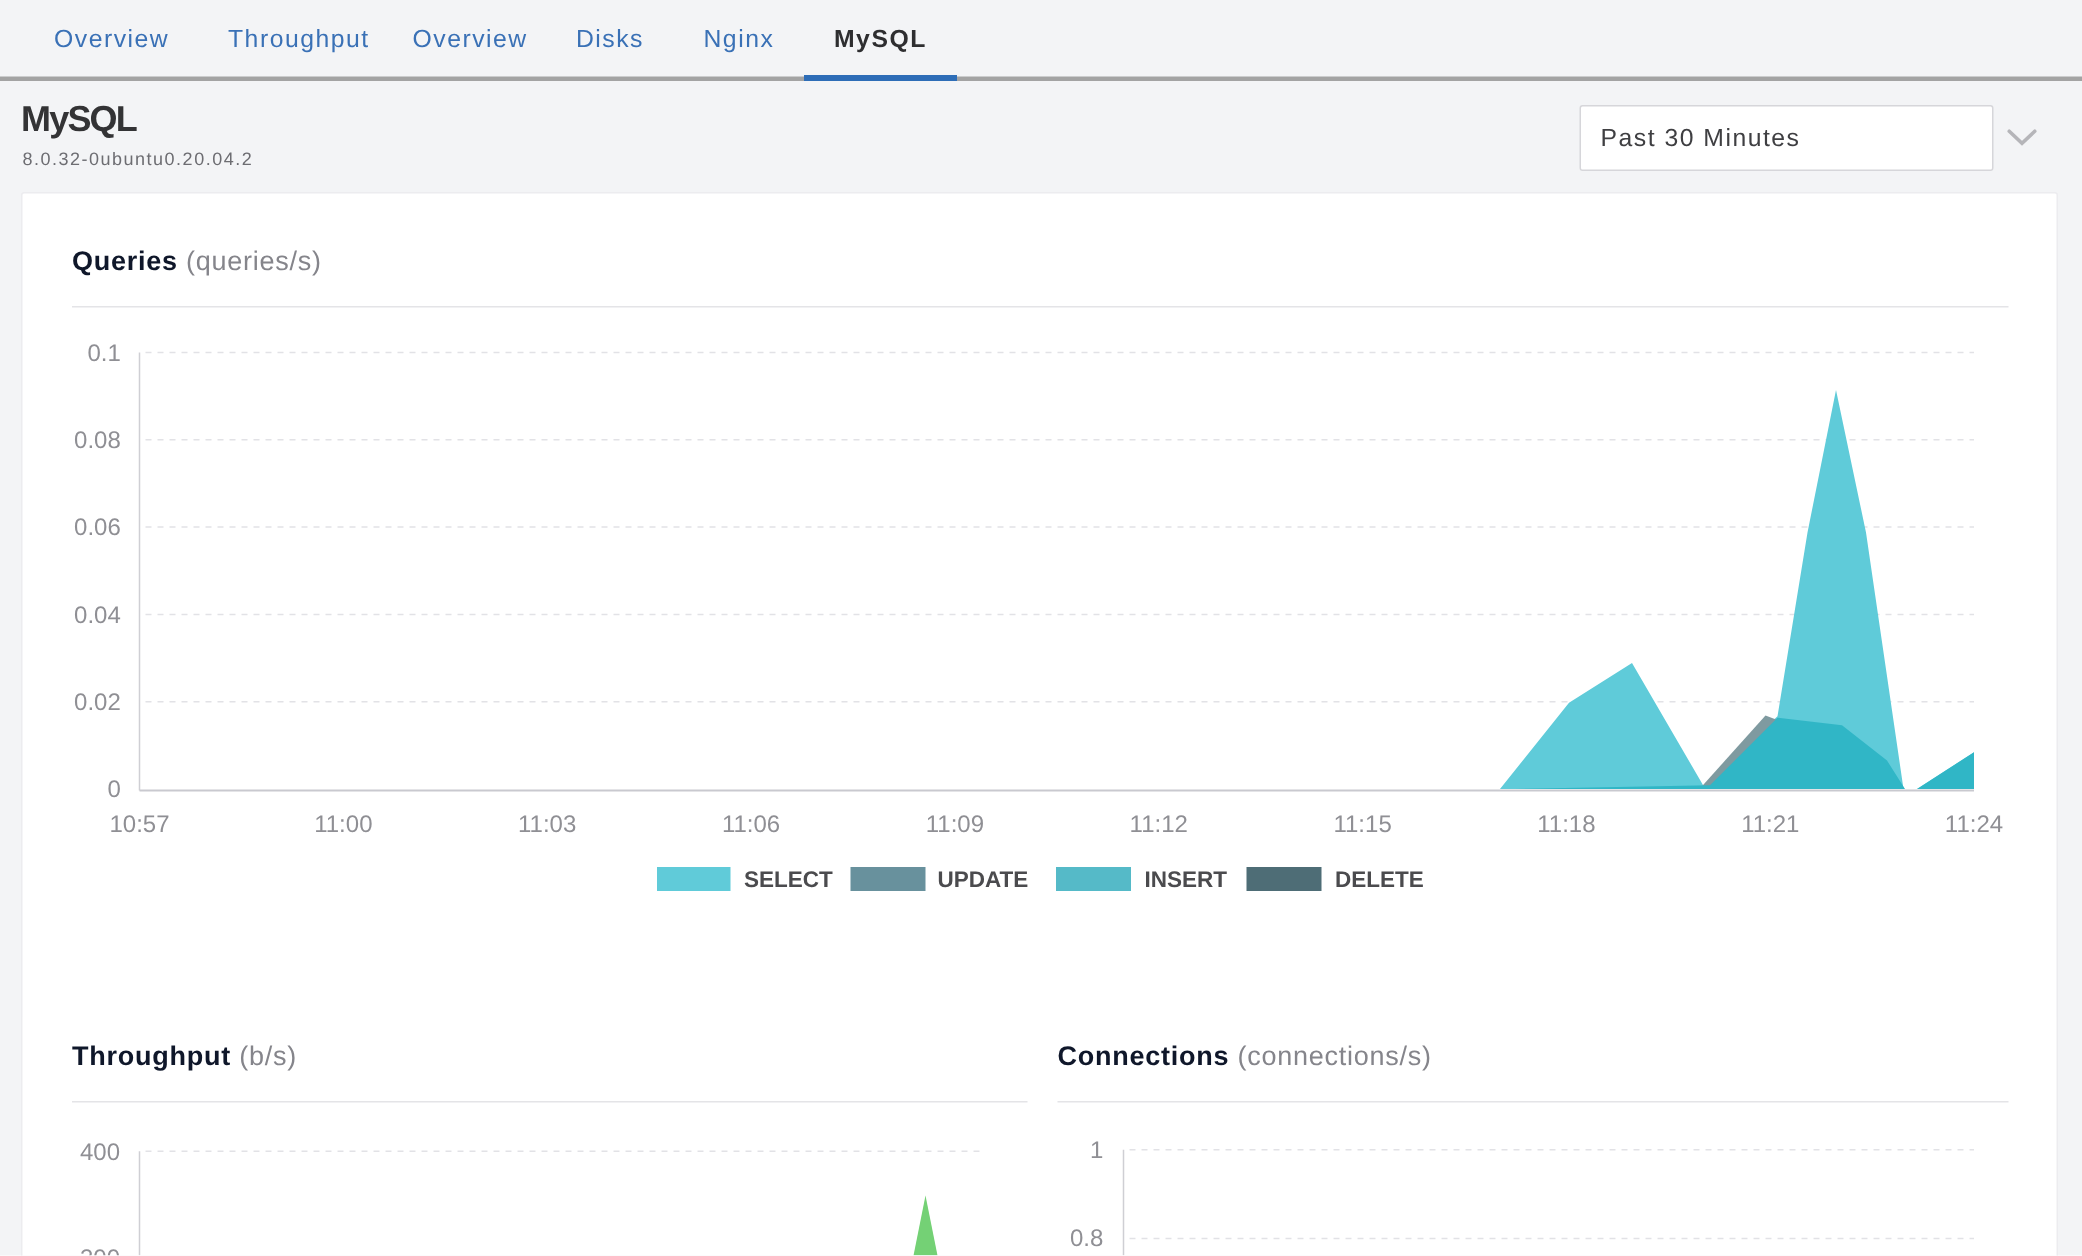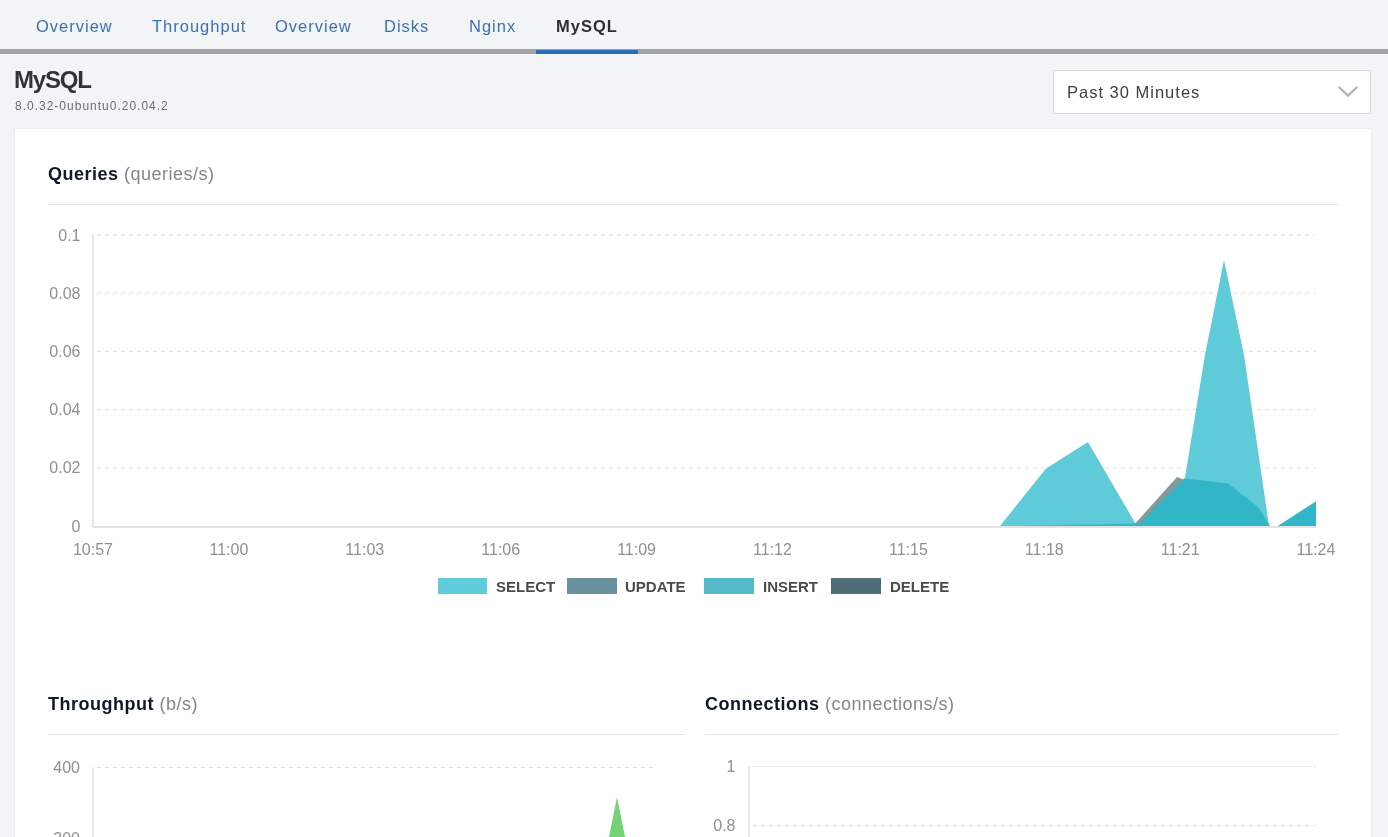--- a/index.html
+++ b/index.html
@@ -1,29 +1,29 @@
 <!DOCTYPE html>
 <html><head>
 <meta charset="utf-8">
 <style>
   * { margin:0; padding:0; box-sizing:border-box; }
   html,body { width:1388px; height:837px; overflow:hidden; }
   body { background:#f3f4f6; font-family:"Liberation Sans", sans-serif; position:relative; }
   .abs { position:absolute; }
 
   
-  .tabs { position:absolute; top:0; left:0; width:1388px; height:54px; border-bottom:5px solid #a3a3a3; }
+  .tabs { position:absolute; top:0; left:0; width:1388px; height:54px; border-bottom:3px solid #a3a3a3; }
   .tab { position:absolute; top:0; height:53px; line-height:53px; font-size:16.5px; color:#3a71b6; letter-spacing:1px; }
   .tab.active { color:#2e2e30; font-weight:bold; }
   .underline { position:absolute; top:50px; height:4px; background:#2d6db7; }
 
   
   .h1 { position:absolute; left:14px; top:66px; font-size:24px; font-weight:bold; color:#333335; letter-spacing:-1.2px; }
   .version { position:absolute; left:15px; top:98.5px; font-size:12px; color:#6d6d72; letter-spacing:1px; }
-  .dropdown { position:absolute; left:1053px; top:70px; width:318px; height:44px; background:#fff; border:1px solid #d6d6da; border-radius:2px; }
+  .dropdown { position:absolute; left:1053px; top:70px; width:276px; height:44px; background:#fff; border:1px solid #d6d6da; border-radius:2px; }
   .dd-text { position:absolute; left:13px; top:0; line-height:42px; font-size:16.5px; color:#3f3f42; letter-spacing:1px; }
 
   
   .card { position:absolute; left:14px; top:128px; width:1358px; height:900px; background:#fff; border:1px solid #ececef; border-radius:2px; }
 
   .ctitle { position:absolute; font-size:18px; color:#85858b; white-space:nowrap; letter-spacing:0.5px; }
   .ctitle b { color:#0f172a; }
   .divider { position:absolute; height:1px; background:#e4e4e7; }
 
   svg { position:absolute; left:0; top:0; }

